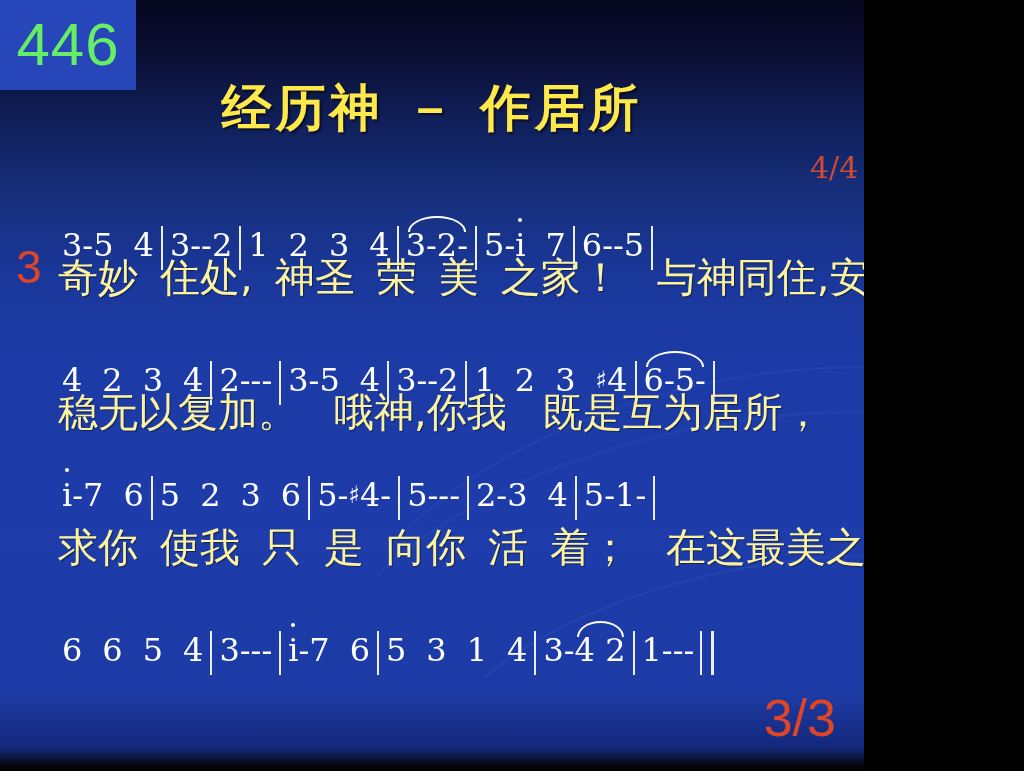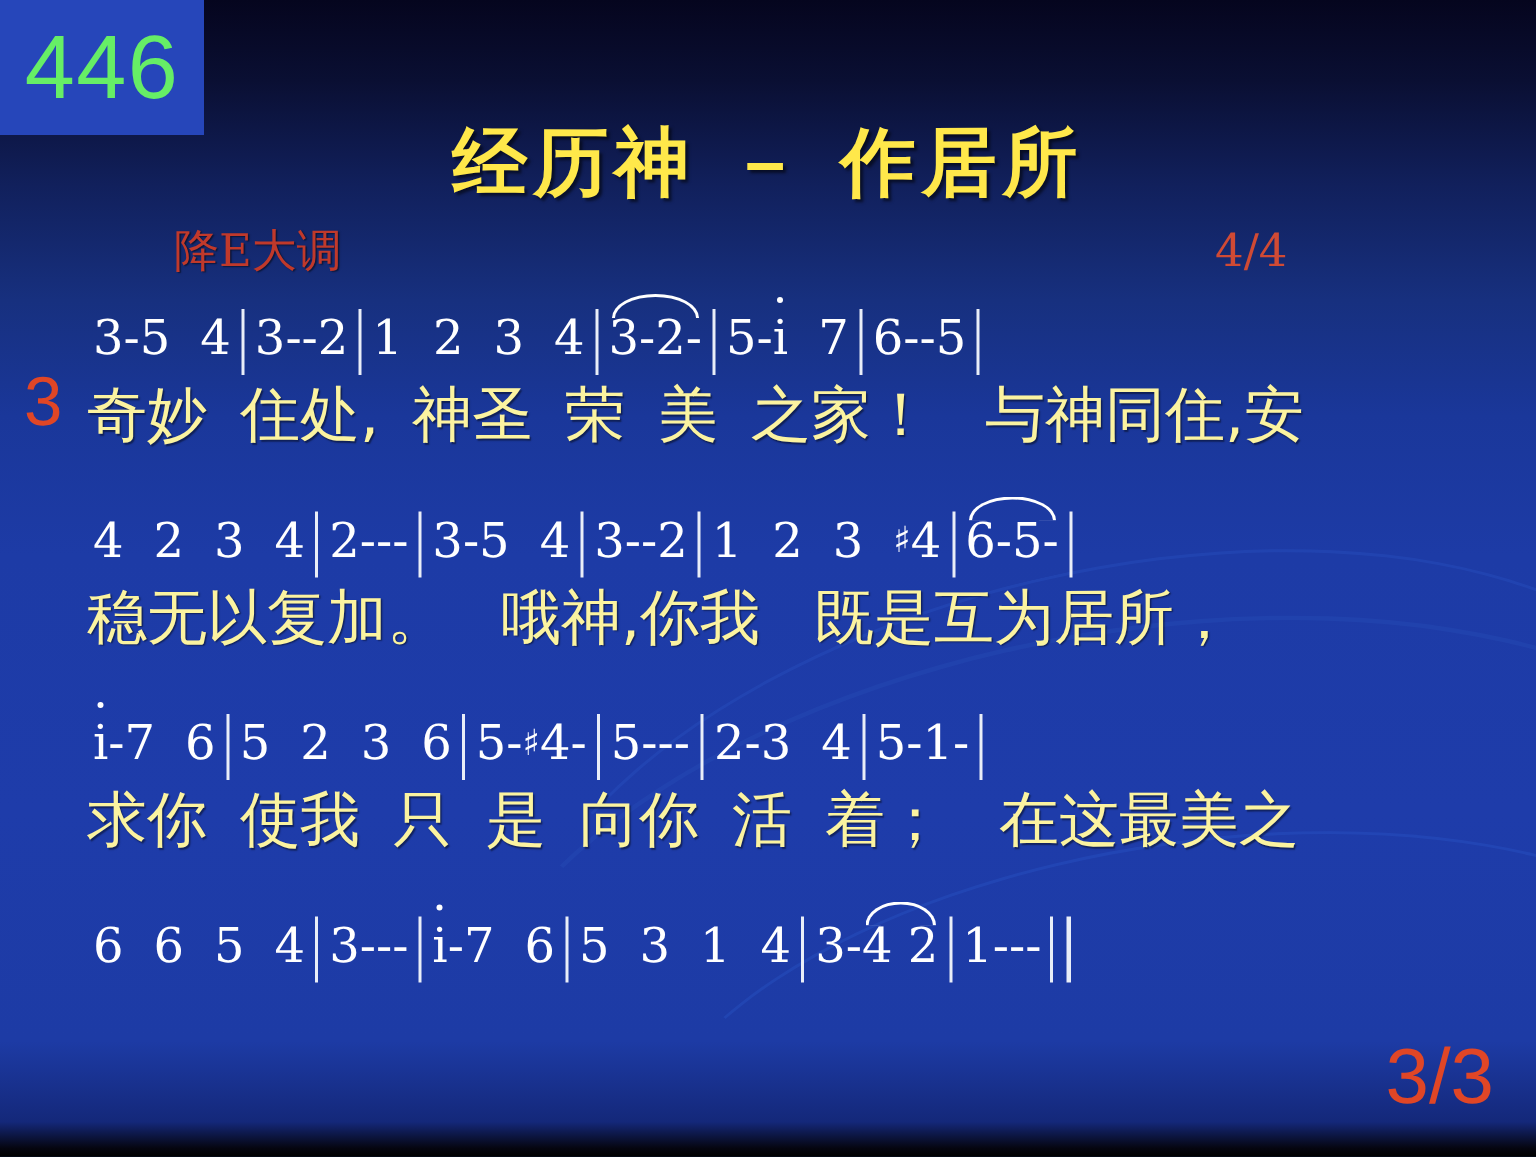--- a/index.html
+++ b/index.html
@@ -2,21 +2,21 @@
 <html><head>
 <meta charset="utf-8">
 <style>
   html,body{margin:0;padding:0;}
   body{
     width:1024px;height:771px;overflow:hidden;
     font-family:"Liberation Sans", sans-serif;
     background:#000;
   }
   #slide{
-    position:relative;width:1024px;height:771px;overflow:hidden;
+    position:relative;width:864px;height:771px;overflow:hidden;
     background:
       linear-gradient(to bottom,
         #05051e 0%,
         #0a0f33 7%,
         #11205c 16%,
         #17307f 26%,
         #1a379a 36%,
         #1d3ba6 48%,
         #1e3caa 70%,
         #1d3ba5 90%,
@@ -129,21 +129,21 @@
   }
   .notes .sp{display:inline-block;width:20px;}
   .notes .sharp{font-size:24px;vertical-align:3px;}
   
   .oct{position:relative;display:inline-block;}
   .oct .dot{
     position:absolute;left:50%;top:-2px;margin-left:-2px;
     width:4px;height:4px;border-radius:50%;background:#ffffff;
   }
   
-  .slurwrap{position:relative;display:inline-block;}
+  .slurwrap{position:relative;display:inline-block;margin-top:20px;}
   .slurwrap .slur{
     position:absolute;left:2px;right:2px;top:-4px;height:14px;
     border:2px solid #ffffff;border-bottom:none;
     border-radius:50% 50% 0 0 / 100% 100% 0 0;
   }
 
   .lyrics{
     position:relative;
     padding-left:58px;padding-right:20px;
     white-space:nowrap;
@@ -166,21 +166,20 @@
   <div class="swoosh sw1"></div>
   <div class="swoosh sw2"></div>
   <div class="swoosh sw3"></div>
 
   <div id="badge">
     <div class="num">446</div>
   </div>
 
   <div id="title">经历神 － 作居所</div>
 
-  <div id="keysig">降E大调</div>
   <div id="meter">4/4</div>
 
   <div id="verseno">3</div>
   <div id="pageno">3/3</div>
 
   <div class="system s1">
     <div class="notes"><span class="n">3-5</span><span class="sp"></span><span class="n">4</span><span class="bar"></span><span class="n">3--2</span><span class="bar"></span><span class="n">1</span><span class="sp"></span><span class="n">2</span><span class="sp"></span><span class="n">3</span><span class="sp"></span><span class="n">4</span><span class="bar"></span><span class="slurwrap n"><span class="slur"></span><span>3-2-</span></span><span class="bar"></span><span class="n">5-</span><span class="oct n">i<span class="dot"></span></span><span class="sp"></span><span class="n">7</span><span class="bar"></span><span class="n">6--5</span><span class="bar"></span></div>
     <div class="lyrics"><span class="g">奇妙</span><span class="gap"></span><span class="g">住处,</span><span class="gap"></span><span class="g">神圣</span><span class="gap"></span><span class="g">荣</span><span class="gap"></span><span class="g">美</span><span class="gap"></span><span class="g">之家！</span><span class="gap2"></span><span class="g">与神同住,</span><span class="g">安</span></div>
   </div>
 

